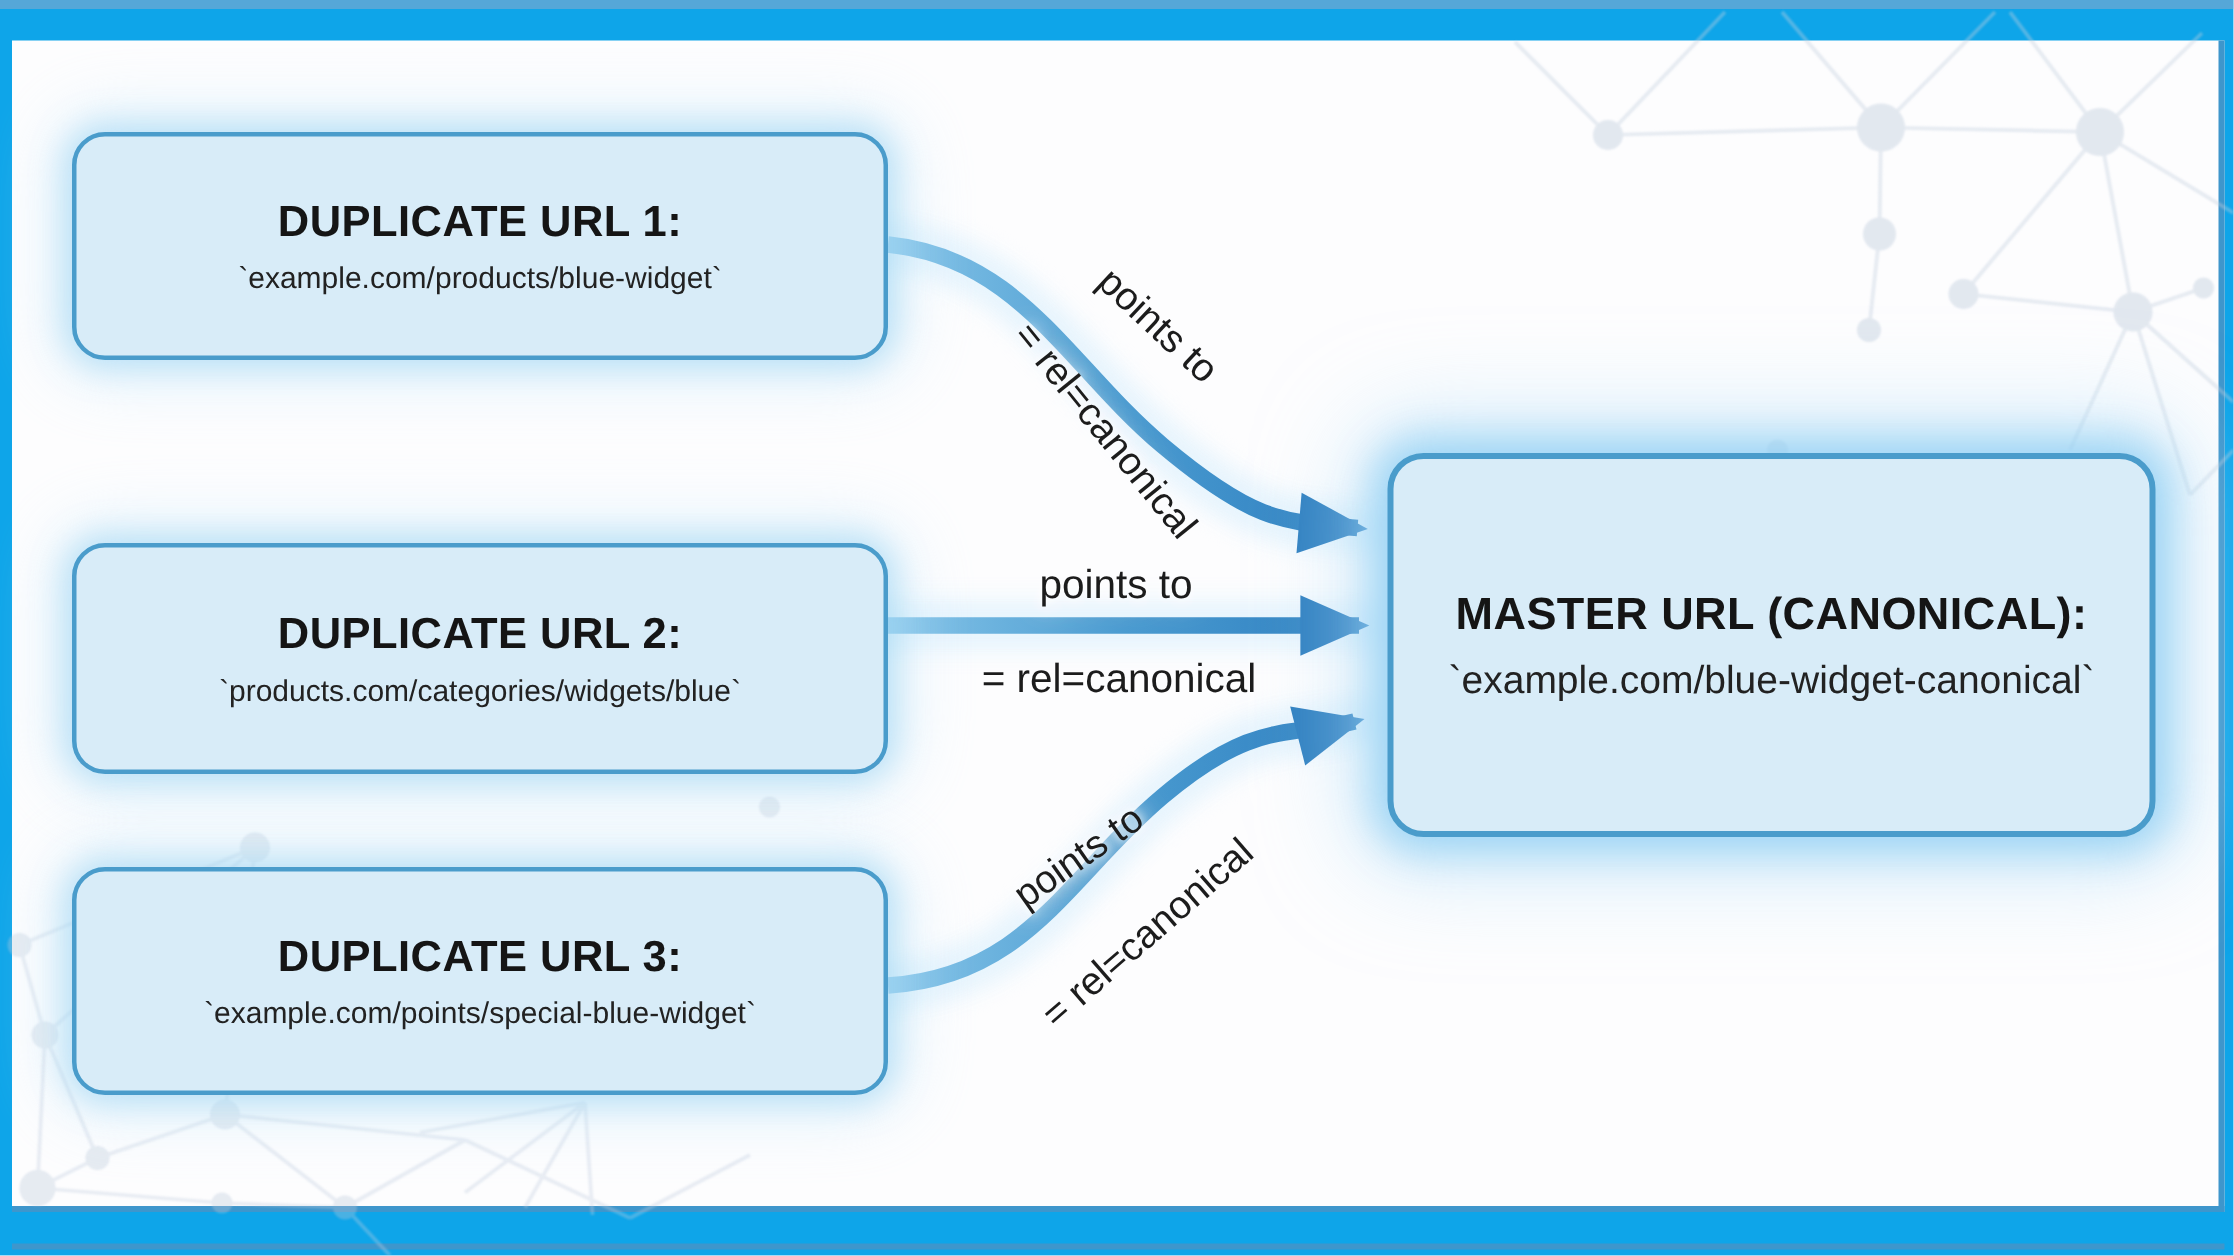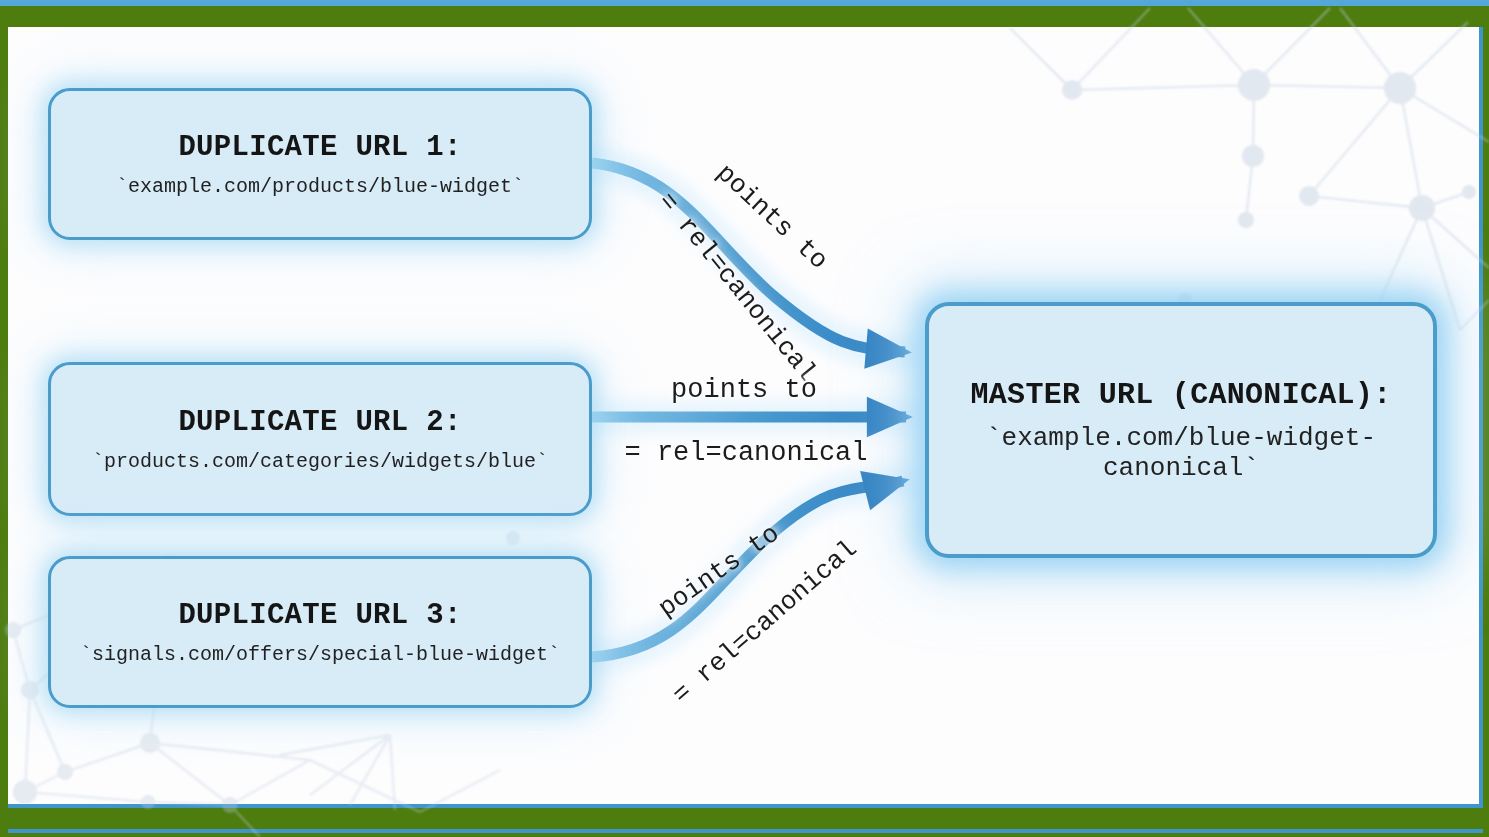--- a/index.html
+++ b/index.html
@@ -1,19 +1,19 @@
 <!DOCTYPE html>
 <html><head>
 <meta charset="utf-8">
 <style>
   html,body{margin:0;padding:0;background:#cde8f6;}
   #canvas{
     position:relative;width:1489px;height:837px;overflow:hidden;
-    background:#4d7c0f;
-    font-family:Liberation Mono, monospace;
+    background:#0ea5e9;
+    font-family:Liberation Sans, sans-serif;
   }
   
   .top-strip{position:absolute;left:0;top:0;width:100%;height:6px;background:#55a7d8;}
   .panel{
     position:absolute;left:8px;top:27px;width:1475px;height:781px;
     background:#fdfdfe;
     border-right:4px solid #3e96cc;
     border-bottom:4px solid #3e96cc;
     box-sizing:border-box;
   }
@@ -27,21 +27,21 @@
   .box{
     position:absolute;display:flex;flex-direction:column;justify-content:center;align-items:center;
     background:#d8ecf8;border:3px solid #4a9ccb;border-radius:22px;box-sizing:border-box;
     text-align:center;z-index:3;
     box-shadow:0 0 20px 6px rgba(150,210,242,.55), 0 0 45px 14px rgba(200,232,250,.45);
   }
   .box .title{font-size:29px;font-weight:bold;color:#151515;letter-spacing:.3px;line-height:1.25;}
   .box .url{font-size:20px;color:#222;margin-top:8px;}
   #dup1{left:48px;top:88px;width:544px;height:152px;}
   #dup2{left:48px;top:338px;width:544px;height:154px;margin-top:24px;}
-  #dup3{left:48px;top:556px;width:544px;height:152px;}
+  #dup3{left:48px;top:578px;width:544px;height:152px;}
   #master{
     left:925px;top:302px;width:512px;height:256px;border-width:4px;border-radius:24px;
     box-shadow:0 0 26px 10px rgba(140,205,243,.8), 0 0 60px 26px rgba(185,226,250,.55);
     align-items:center;
   }
   #master .title{font-size:30px;}
   #master .url{font-size:26px;margin-top:9px;}
   #master .desc{font-size:20px;color:#1d1d1d;line-height:30px;margin-top:18px;}
 
   
@@ -124,21 +124,21 @@
   <div class="box" id="dup1">
     <div class="title">DUPLICATE URL 1:</div>
     <div class="url">`example.com/products/blue-widget`</div>
   </div>
   <div class="box" id="dup2">
     <div class="title">DUPLICATE URL 2:</div>
     <div class="url">`products.com/categories/widgets/blue`</div>
   </div>
   <div class="box" id="dup3">
     <div class="title">DUPLICATE URL 3:</div>
-    <div class="url">`signals.com/offers/special-blue-widget`</div>
+    <div class="url">`example.com/points/special-blue-widget`</div>
   </div>
 
   <div class="box" id="master">
     <div class="title">MASTER URL (CANONICAL):</div>
     <div class="url">`example.com/blue-widget-canonical`</div>
   </div>
 
   <div class="lbl" style="left:772px;top:217px;--rot:43deg;">points to</div>
   <div class="lbl" style="left:737px;top:287px;--rot:51deg;">= rel=canonical</div>
   <div class="lbl" style="left:744px;top:390px;font-size:27px;">points to</div>

